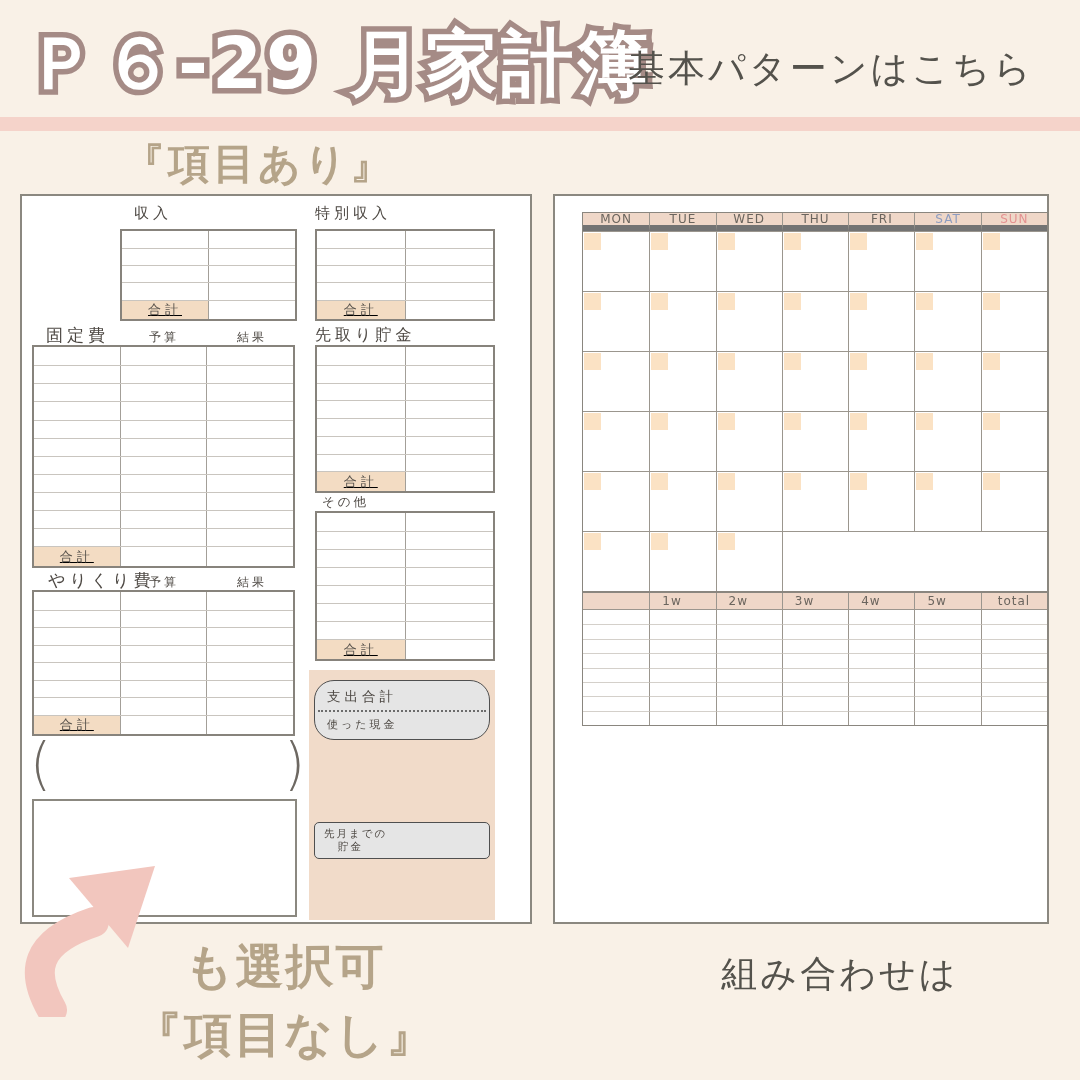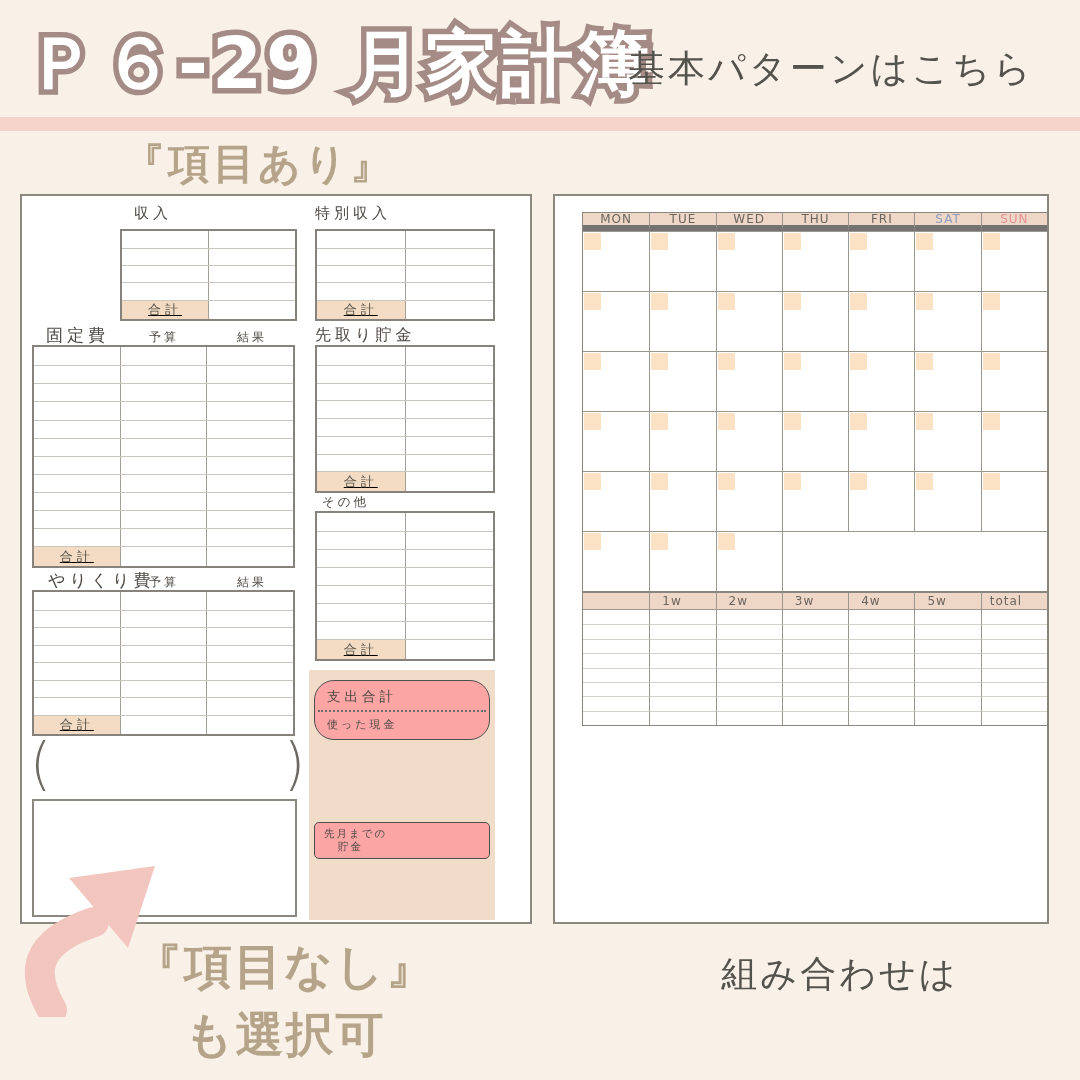--- a/index.html
+++ b/index.html
@@ -56,21 +56,21 @@
   
   .paren{position:absolute;font-size:54px;font-weight:300;color:#6d6862;
          transform:scaleY(1.05);line-height:1;}
   .paren.l{left:8px;top:541px;}
   .paren.r{left:262px;top:541px;}
   .memo-box{position:absolute;left:10px;top:603px;width:265px;height:118px;
             border:2px solid #8b8880;box-sizing:border-box;background:#fff;}
 
   
   .panel{position:absolute;left:287px;top:474px;width:186px;height:250px;background:#f1dbc9;}
-  .pbox{position:absolute;left:5px;width:176px;background:#fca5a5;border:1.4px solid #4f4f4f;
+  .pbox{position:absolute;left:5px;width:176px;background:#e5e5e5;border:1.4px solid #4f4f4f;
         box-sizing:border-box;padding-left:24px;}
   .pbox .top-lab{position:absolute;left:12px;top:7px;font-size:13.5px;letter-spacing:4px;color:#4d4843;}
   .pbox .dot{position:absolute;left:3px;right:3px;top:29px;border-top:2px dotted #6c6c6c;}
   .pbox .bot-lab{position:absolute;left:12px;top:36px;font-size:11px;letter-spacing:3px;color:#4d4843;}
   .pbox1{top:10px;height:60px;border-radius:20px;}
   .pbox2{top:83px;height:60px;border-radius:20px;}
   .pbox3{top:152px;height:37px;border-radius:5px;}
   .pbox3 .l1{position:absolute;left:9px;top:4px;font-size:10.5px;letter-spacing:2px;color:#4d4843;}
   .pbox3 .l2{position:absolute;left:23px;top:17px;font-size:10.5px;letter-spacing:2px;color:#4d4843;}
   .pbox4{top:196px;height:46px;border-radius:16px;}
@@ -88,21 +88,21 @@
   .bt{border-top:1px solid #9b968e;}
   .dsq{position:absolute;left:1px;top:1px;width:17px;height:17px;background:#fbe2c4;}
 
   .sum-grid{position:absolute;left:27px;top:396px;width:466px;height:134px;
             display:grid;grid-template-columns:repeat(7,1fr);
             grid-template-rows:17px repeat(8,1fr);
             border:1.5px solid #8a867f;box-sizing:border-box;background:#fff;}
   .sum-head{background:#efd7c8;display:flex;align-items:center;font-size:12px;
             color:#6b655e;border-bottom:1px solid #9b968e;box-sizing:border-box;
             padding-left:12px;letter-spacing:1px;}
-  .sum-head.total{padding-left:8px;}
+  .sum-head.total{padding-left:16px;}
   .sum-cell{box-sizing:border-box;}
   .btl{border-top:1px solid #d4d0ca;}
 
   
   .foot-left{position:absolute;left:100px;top:932px;width:370px;text-align:center;
              font-size:48px;font-weight:800;color:#b5a489;letter-spacing:2px;line-height:68px;}
   .foot-right{position:absolute;left:625px;top:946px;width:430px;text-align:center;
               font-size:36px;color:#54524c;letter-spacing:3px;line-height:56px;}
   .arrow-svg{position:absolute;left:22px;top:852px;}
 </style>
@@ -556,20 +556,20 @@
         <div class="sum-cell bl btl" style="grid-area: 9 / 7;"></div>
       </div>
   </div>
 
   <svg class="arrow-svg" width="145" height="165" viewBox="0 0 145 165">
     <path d="M 30 158 C 8 120 12 90 72 70" stroke="#f2c6be" stroke-width="30" fill="none" stroke-linecap="round"></path>
     <polygon points="133,14 106,96 47,26" fill="#f2c6be"></polygon>
   </svg>
 
   <div class="foot-left">
+    <div>も選択可</div>
     <div>『項目なし』</div>
-    <div>も選択可</div>
   </div>
   <div class="foot-right">
     <div>組み合わせは</div>
   </div>
 
 </div>
 
 </body></html>

